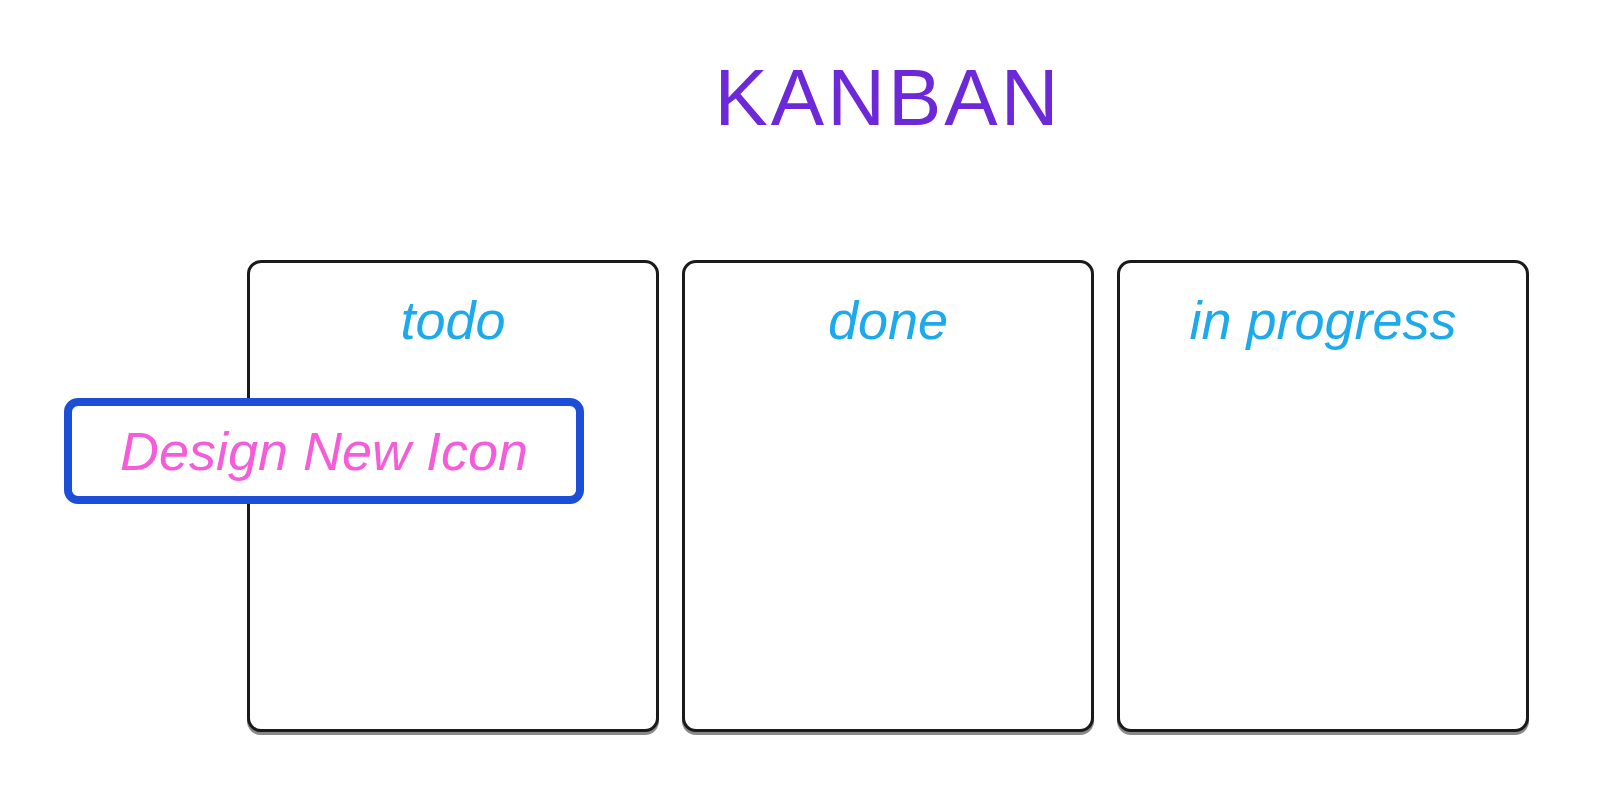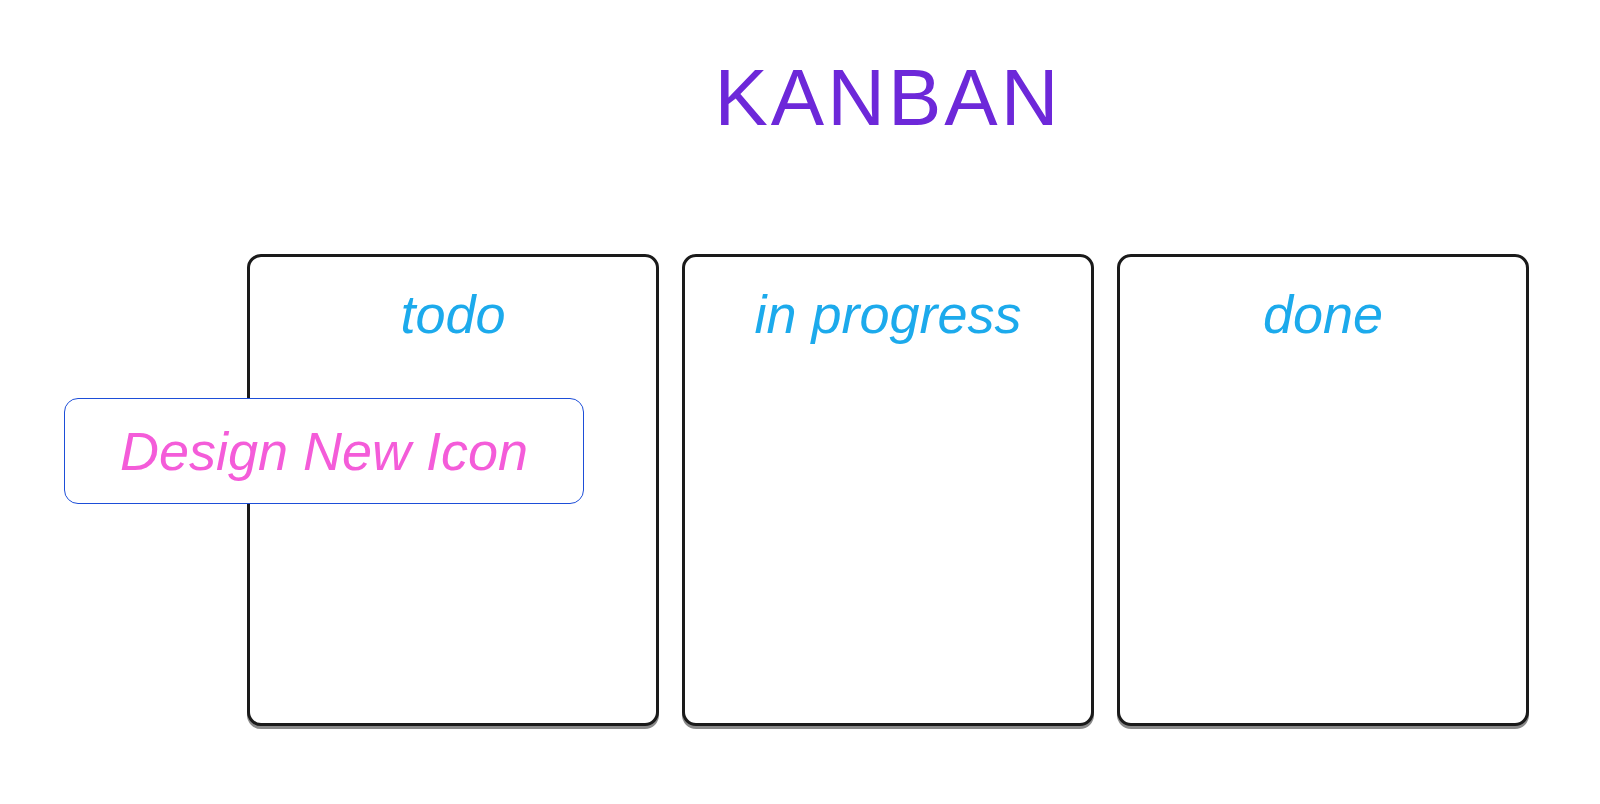--- a/index.html
+++ b/index.html
@@ -26,21 +26,21 @@
     text-align: center;
     font-size: 80px;
     font-weight: 200;
     letter-spacing: 3px;
     color: #6d28d9;
     line-height: 1;
   }
   .board {
     position: absolute;
     left: 247px;
-    top: 254px;
+    top: 260px;
     width: 1282px;
     height: 472px;
     display: flex;
     gap: 23px;
   }
   .column {
     flex: 1 1 0;
     background: #ffffff;
     border: 3px solid #1a1a1a;
     border-radius: 14px;
@@ -56,21 +56,21 @@
     color: #1caaec;
     line-height: 1.1;
   }
   .card {
     position: absolute;
     left: 64px;
     top: 398px;
     width: 520px;
     height: 106px;
     background: #ffffff;
-    border: 1px solid #1d4ed8;
+    border: 8px solid #1d4ed8;
     border-radius: 14px;
     box-sizing: border-box;
     display: flex;
     align-items: center;
     justify-content: center;
     z-index: 5;
     cursor: grab;
   }
   .card-label {
     font-style: italic;
@@ -88,25 +88,25 @@
 
   <h1 class="page-title">KANBAN</h1>
 
   <div class="board">
 
     <div class="column">
       <span class="column-label">todo</span>
     </div>
 
     <div class="column">
-      <span class="column-label">in progress</span>
+      <span class="column-label">done</span>
     </div>
 
     <div class="column">
-      <span class="column-label">done</span>
+      <span class="column-label">in progress</span>
     </div>
 
   </div>
 
   <div class="card">
     <span class="card-label">Design New Icon</span>
   </div>
 
 </div>
 

